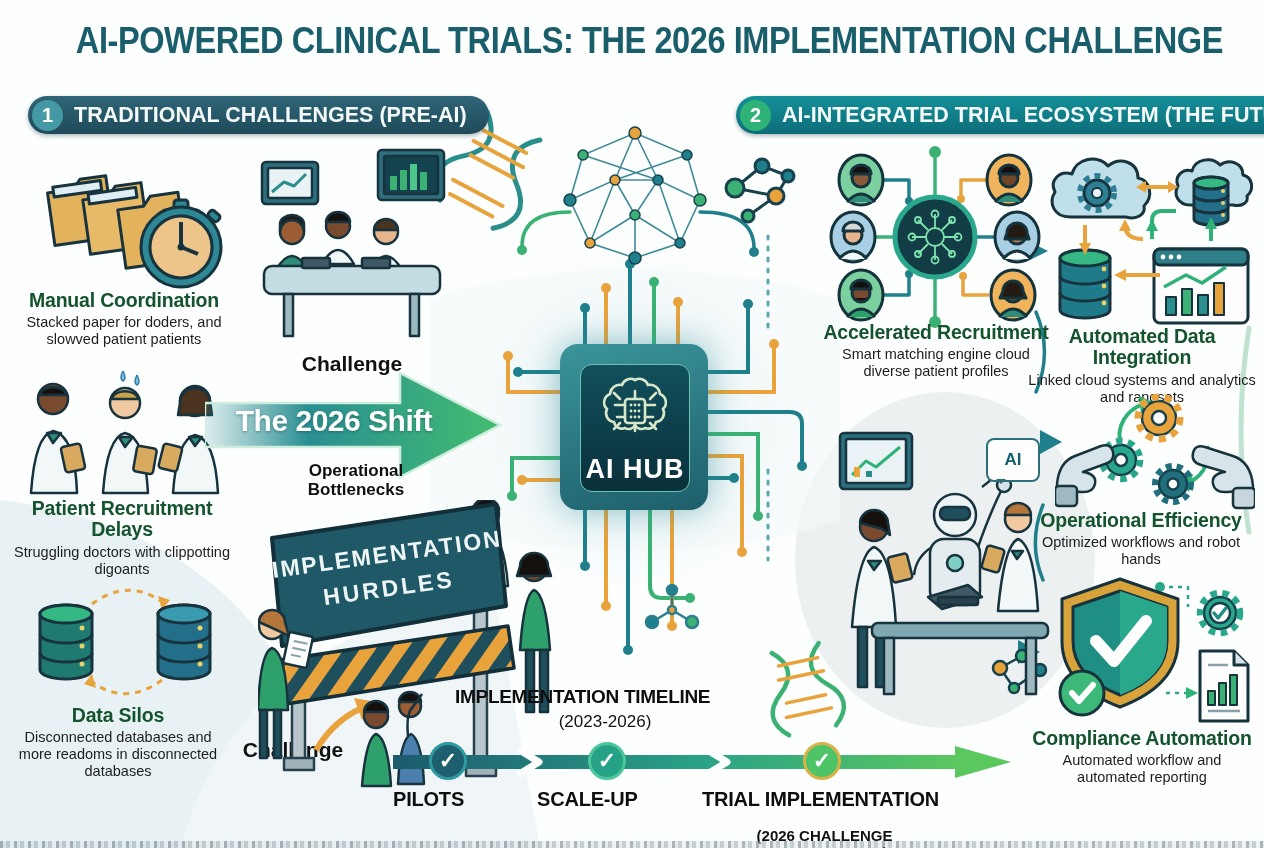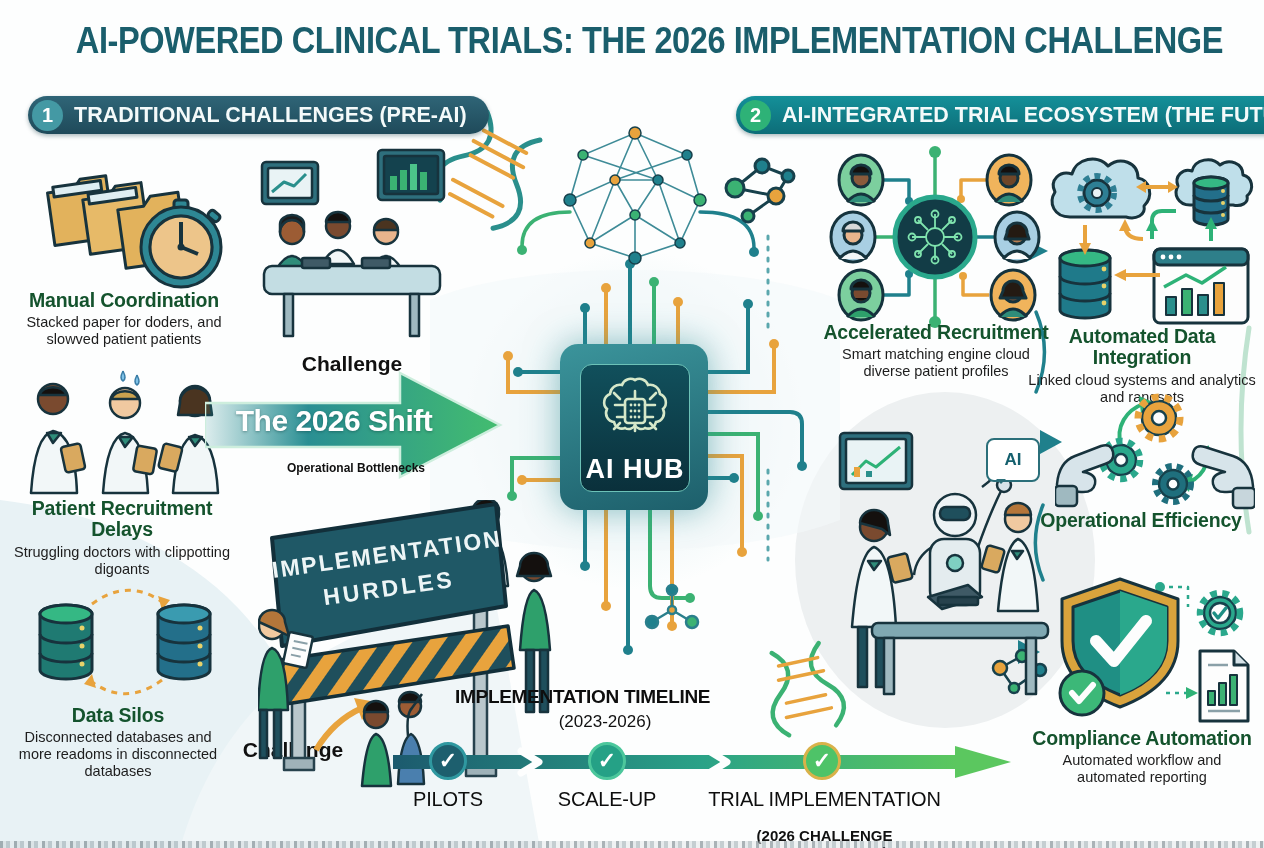--- a/index.html
+++ b/index.html
@@ -44,21 +44,21 @@
              border-top-color:#2b6f7a;}
   
   .tl-title{left:455px;top:686px;width:300px;font-weight:800;font-size:19px;
             color:#0e0e0e;letter-spacing:-.3px;}
   .tl-sub{left:455px;top:712px;width:300px;text-align:center;font-weight:400;font-size:17px;color:#111;}
   .ms{width:38px;height:38px;border-radius:50%;display:flex;align-items:center;justify-content:center;
       color:#fff;font-weight:800;font-size:22px;box-sizing:border-box;}
   .ms-1{left:429px;top:742px;background:#1d5f6e;border:3px solid #2f98a0;}
   .ms-2{left:588px;top:742px;background:#25a186;border:3px solid #4cc79c;}
   .ms-3{left:803px;top:742px;background:#4ec368;border:3px solid #d9b24a;}
-  .ms-label{font-weight:400;font-size:20px;color:#0e0e0e;text-align:center;letter-spacing:-.2px;}
+  .ms-label{font-weight:700;font-size:20px;color:#0e0e0e;letter-spacing:-.2px;}
   .ms-sublabel{font-weight:700;font-size:15px;color:#111;text-align:center;margin-top:16px;}
   
   .bottom-strip{left:0;top:841px;width:1264px;height:7px;opacity:.5;filter:blur(.6px);
       background:repeating-linear-gradient(90deg,#5a6b72 0 3px,#cfd8db 3px 6px,#8fa0a6 6px 10px,#e2e8ea 10px 14px);}
 </style>
 </head>
 <body>
 
 <div id="canvas">
 
@@ -333,21 +333,21 @@
     <defs>
       <linearGradient id="shiftg" x1="0" y1="0" x2="1" y2="0">
         <stop offset="0" stop-color="#2a8f93" stop-opacity=".15"></stop>
         <stop offset=".35" stop-color="#2a8f93"></stop>
         <stop offset="1" stop-color="#43bd6f"></stop>
       </linearGradient>
     </defs>
     <polygon points="0,38 195,38 195,8 295,60 195,112 195,82 0,82" fill="url(#shiftg)" stroke="#cdeedd" stroke-width="2.5"></polygon>
   </svg>
   <div class="abs shift-text">The 2026 Shift</div>
-  <div class="abs mini-label" style="left:280px;top:462px;width:152px;font-size:12px;line-height:1.1">Operational Bottlenecks</div>
+  <div class="abs mini-label" style="left:280px;top:462px;width:152px;font-size:17px;line-height:1.1">Operational Bottlenecks</div>
 
   <svg class="abs" style="left:258px;top:500px" width="300" height="290" viewBox="0 0 300 290" stroke-linejoin="round">
     <defs>
       <pattern id="stripes" width="26" height="26" patternUnits="userSpaceOnUse" patternTransform="rotate(35)">
         <rect width="26" height="26" fill="#e8a33d"></rect>
           <rect width="13" height="26" fill="#1f4f5c"></rect>
       </pattern>
     </defs>
 
     <g stroke="#17333d" stroke-width="2.5">
@@ -586,20 +586,21 @@
       <rect x="0" y="98" width="22" height="20" rx="4" fill="#9fb9c0"></rect>
     </g>
 
     <g stroke="#17333d" stroke-width="2.5">
       <path d="M198,98 q-2,-24 -20,-30 l-28,-9 q-10,-3 -12,6 q-2,9 8,12 l24,7 q-14,2 -12,12 q2,9 14,8 l26,-2 Z" fill="#d7e4ea"></path>
       <rect x="178" y="100" width="22" height="20" rx="4" fill="#c7d6dc"></rect>
     </g>
   </svg>
   <div class="abs tblock" style="left:1030px;top:510px;width:222px">
     <div class="iti">Operational Efficiency</div>
+    <div class="isub">Optimized workflows and robot hands</div>
   </div>
 
   <svg class="abs" style="left:1048px;top:575px" width="208" height="152" viewBox="0 0 208 152" stroke-linejoin="round">
 
     <g stroke="#2aa88c" stroke-width="2.5" stroke-dasharray="4 5" fill="none">
       <path d="M22,40 v30 q0,8 8,8 h8"></path>
       <path d="M112,12 h28 v20"></path>
       <path d="M118,118 h20"></path>
     </g>
     <circle cx="22" cy="36" r="5" fill="#2aa88c"></circle>

